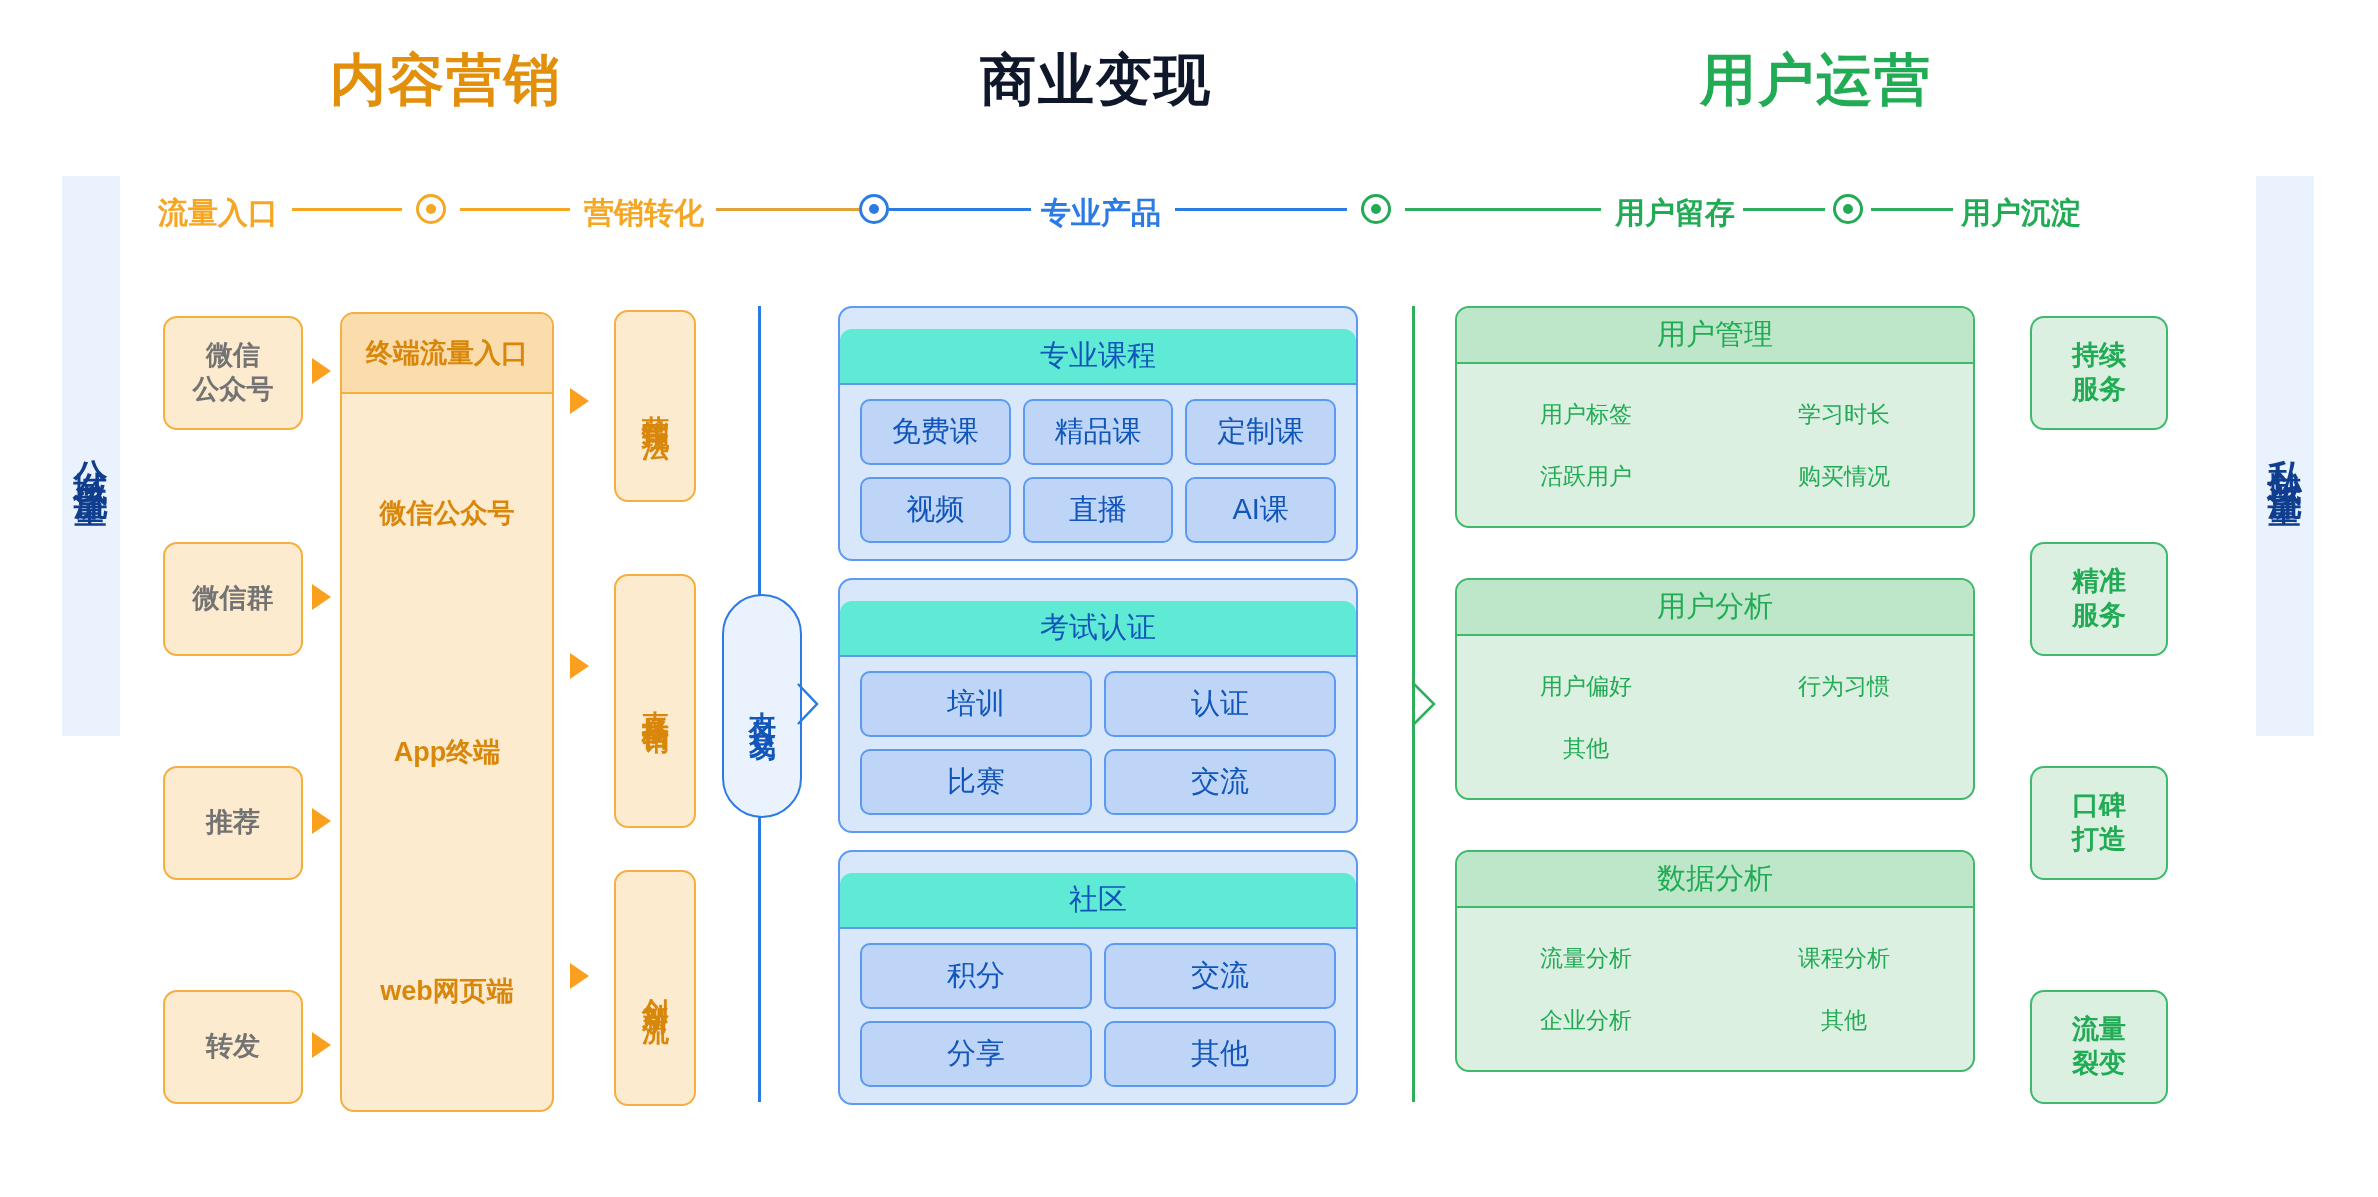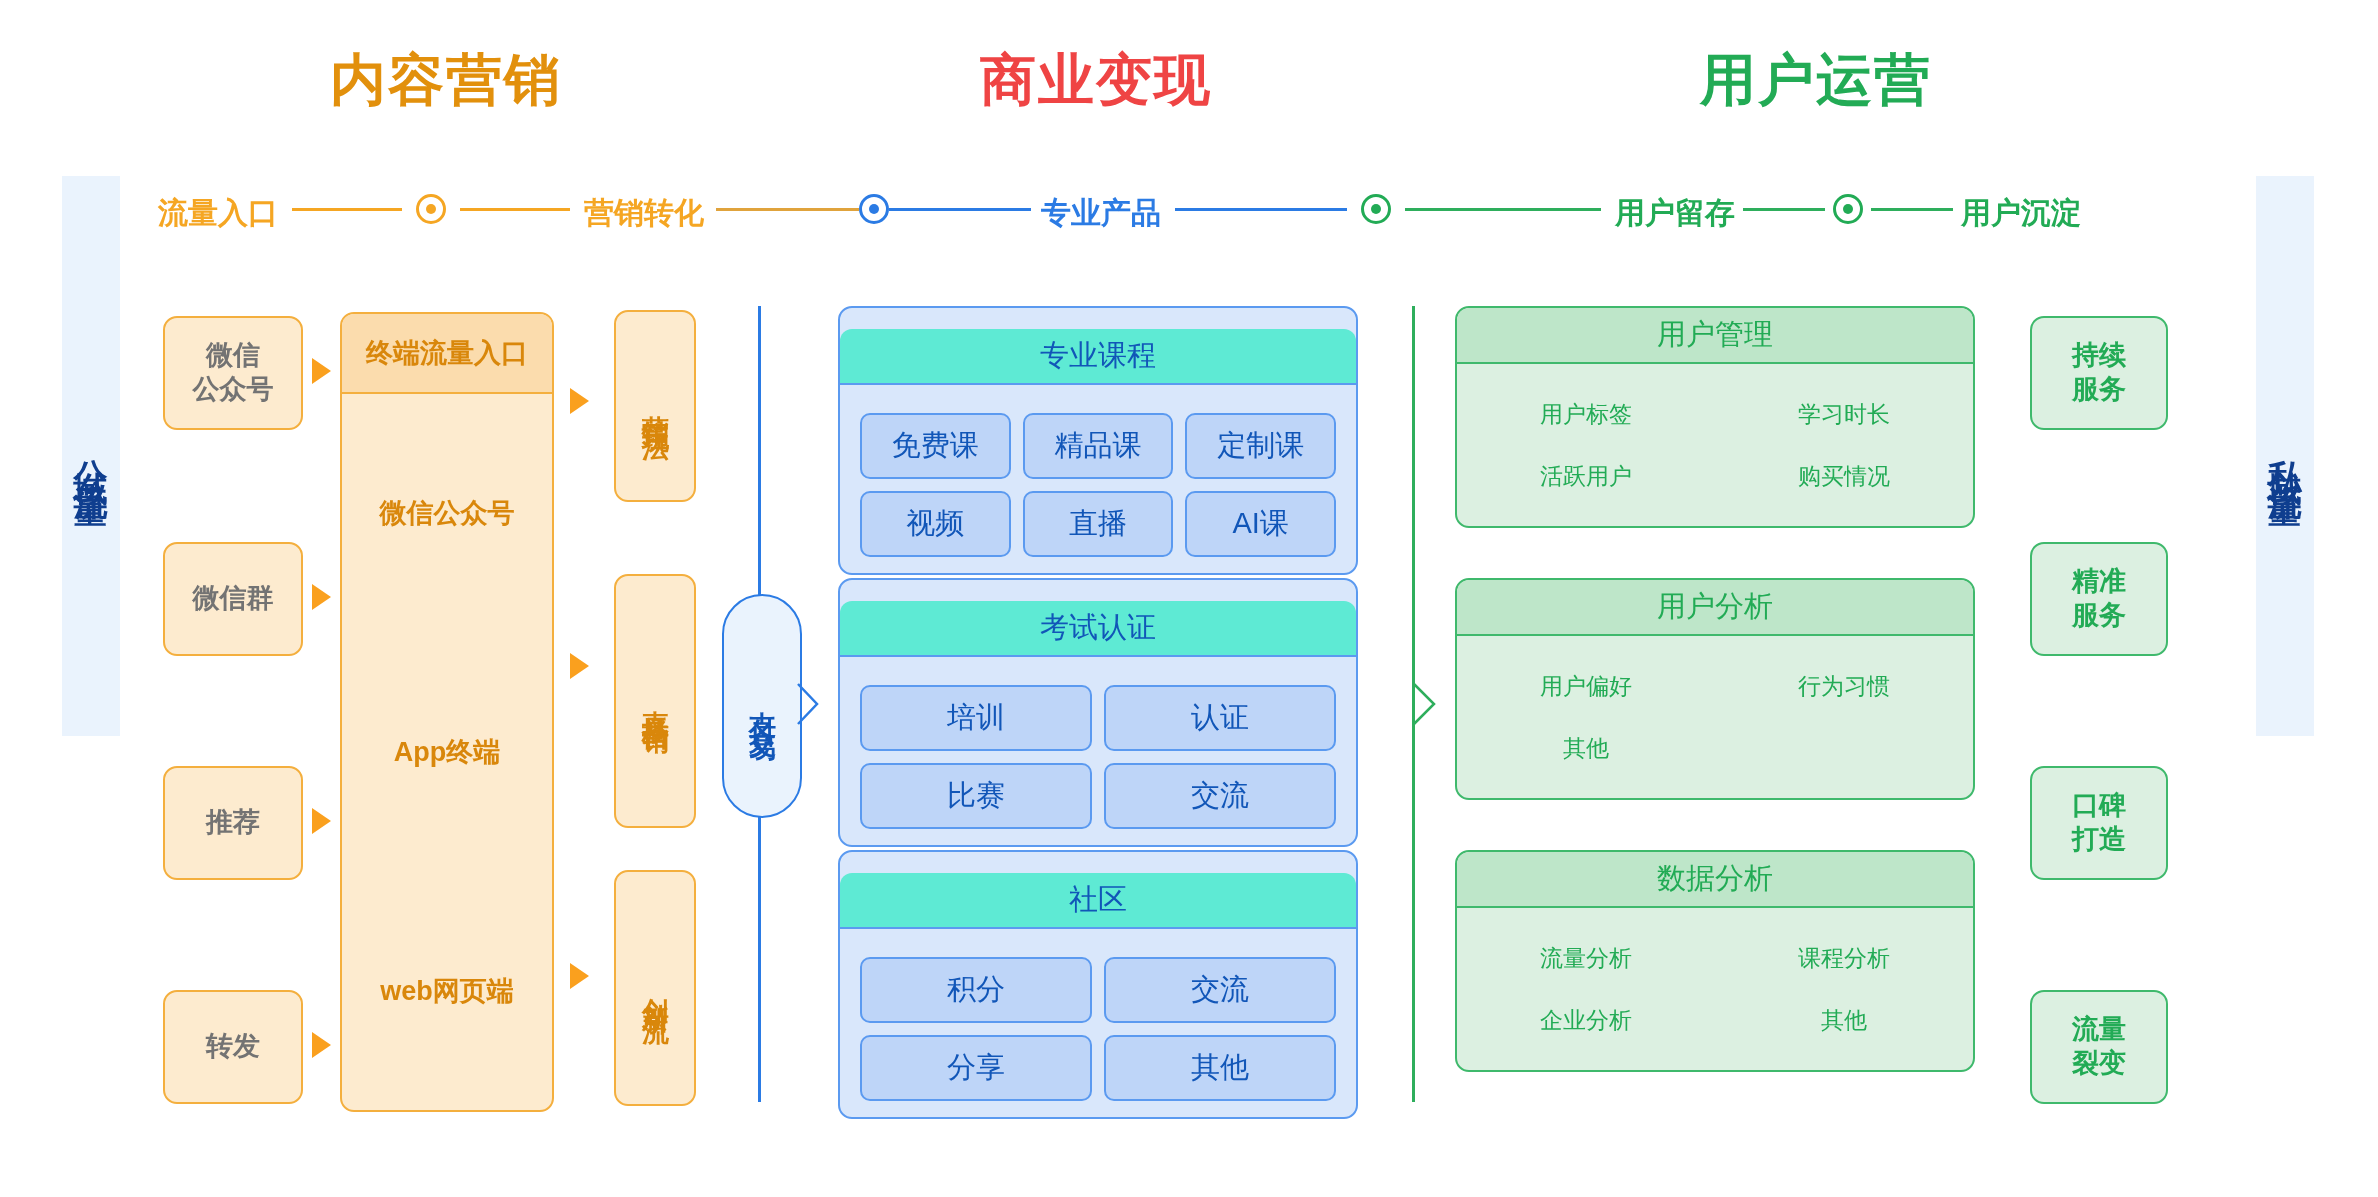--- a/index.html
+++ b/index.html
@@ -20,21 +20,21 @@
   }
   .section-title {
     position: absolute;
     font-size: 56px;
     font-weight: 700;
     letter-spacing: 2px;
     white-space: nowrap;
     line-height: 1;
   }
   #title-0 { left: 330px; color: #E2900C; }
-  #title-1 { left: 980px; color: #ef4444; }
+  #title-1 { left: 980px; color: #0f172a; }
   #title-2 { left: 1700px; color: #22AB55; }
 
   
   .timeline {
     position: absolute;
     top: 186px; left: 0; width: 2378px; height: 46px;
     display: flex; align-items: center;
   }
   .tl-label {
     font-size: 30px; font-weight: 700; white-space: nowrap;
@@ -182,21 +182,20 @@
     height: 54px;
     background: #5eead4;
     border-bottom: 2px solid #5B9AF0;
     border-radius: 12px 12px 0 0;
     display: flex; align-items: center; justify-content: center;
     color: #1156B8; font-weight: 400; font-size: 29px; margin-top: 21px;
   }
   .bpanel .bp-grid {
     display: grid; gap: 12px;
     padding: 14px 20px 16px 20px;
-    margin-top: 14px;
   }
   .bpanel.cols3 .bp-grid { grid-template-columns: repeat(3, 1fr); }
   .bpanel.cols2 .bp-grid { grid-template-columns: repeat(2, 1fr); }
   .bchip {
     height: 62px;
     background: #BED5F8;
     border: 2px solid #5B9AF0;
     border-radius: 10px;
     display: flex; align-items: center; justify-content: center;
     color: #1156B8; font-size: 29px;

